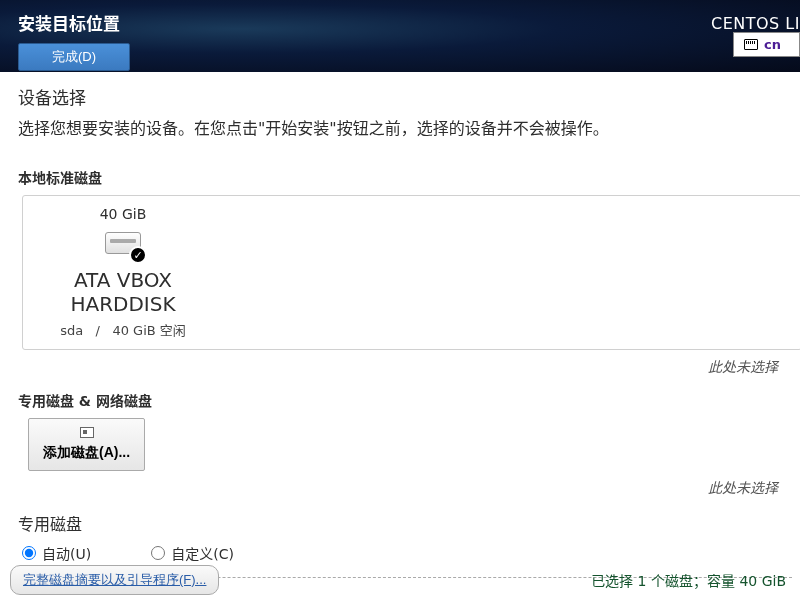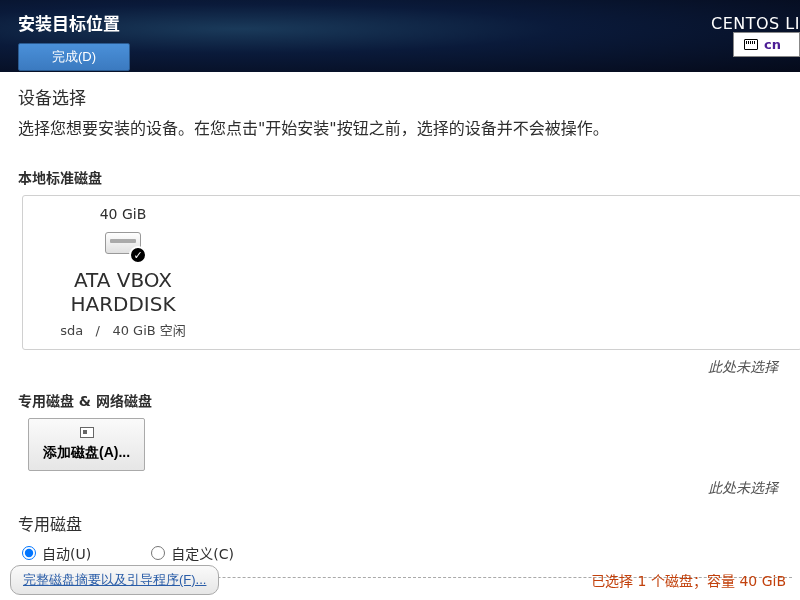--- a/index.html
+++ b/index.html
@@ -34,21 +34,21 @@
 .add-disk-icon { width: 14px; height: 11px; border: 1px solid #666; background: #fff; position: relative; }
 .add-disk-icon::after { content: ""; position: absolute; left: 2px; top: 2px; width: 4px; height: 4px; background: #666; }
 
 .storage-section { margin-top: 6px; }
 .radios { margin-top: 8px; display: flex; gap: 60px; align-items: center; padding-bottom: 14px; border-bottom: 1px dashed #aaa; width: 770px; margin-left: 4px; }
 .radio-item { display: flex; align-items: center; gap: 6px; font-size: 14px; }
 .radio-item input { width: 14px; height: 14px; }
 
 .bottom-bar { position: absolute; bottom: 0; left: 0; right: 0; height: 40px; padding: 0 10px; display: flex; align-items: center; justify-content: space-between; }
 .summary-btn { padding: 5px 12px; background: linear-gradient(#fafafa, #e6e6e6); border: 1px solid #aaa; border-radius: 10px; color: #2a5da8; text-decoration: underline; font-size: 13px; cursor: pointer; }
-.status-text { font-size: 14px; color: #c2410c; margin-right: 4px; }
+.status-text { font-size: 14px; color: #14532d; margin-right: 4px; }
 </style>
 </head>
 <body>
 
 <div class="header">
   <div class="header-title">安装目标位置</div>
   <button class="done-btn">完成(D)</button>
   <div class="header-right">CENTOS LI</div>
   <div class="lang-bar">
     <span class="kb-icon"></span>

